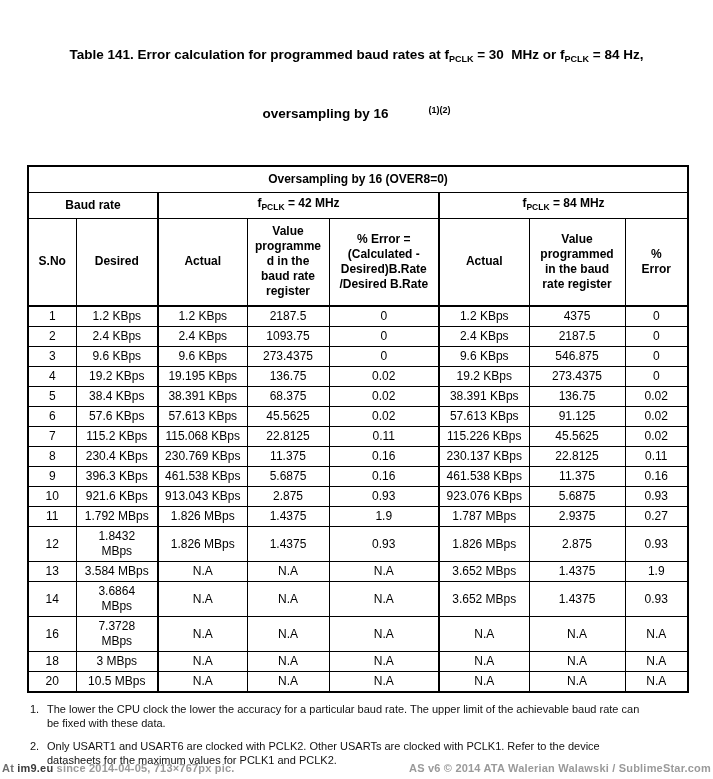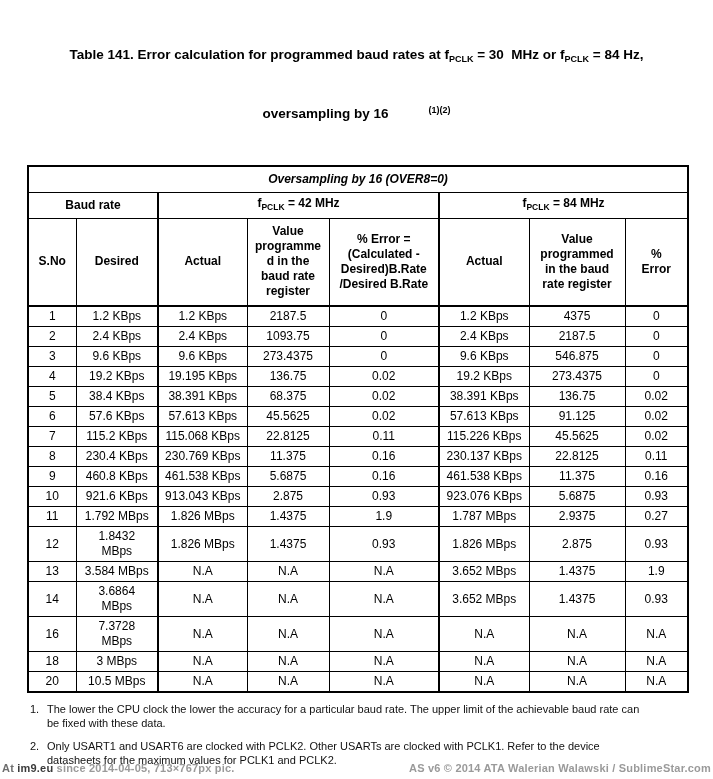--- a/index.html
+++ b/index.html
@@ -34,21 +34,21 @@
     border: 1px solid #000;
     text-align: center;
     vertical-align: middle;
     font-size: 12px;
     line-height: 15px;
     padding: 2px 3px;
     white-space: pre-line;
     overflow: hidden;
   }
   .baud-table th { font-weight: bold; }
-  .over-h  { height: 26px; font-style: italic; }
+  .over-h  { height: 26px; }
   .grp-h   { height: 26px; }
   .grp-h sub, .col-h sub { font-size: 8.5px; vertical-align: -3px; }
   .col-h   { height: 88px; border-bottom: 2px solid #000 !important; }
   .baud-table td { height: 20px; }
   .sec { border-left: 2px solid #000 !important; margin-left: 34px; }
 
   .footnotes { margin: 9px 0 0 30px; width: 660px; }
   .footnote {
     display: flex;
     font-size: 11px;
@@ -202,21 +202,21 @@
           <td>230.4 KBps</td>
           <td class="sec">230.769 KBps</td>
           <td>11.375</td>
           <td>0.16</td>
           <td class="sec">230.137 KBps</td>
           <td>22.8125</td>
           <td>0.11</td>
         </tr>
         <tr>
           <td>9</td>
-          <td>460.8 KBps</td>
+          <td>396.3 KBps</td>
           <td class="sec">461.538 KBps</td>
           <td>5.6875</td>
           <td>0.16</td>
           <td class="sec">461.538 KBps</td>
           <td>11.375</td>
           <td>0.16</td>
         </tr>
         <tr>
           <td>10</td>
           <td>921.6 KBps</td>

